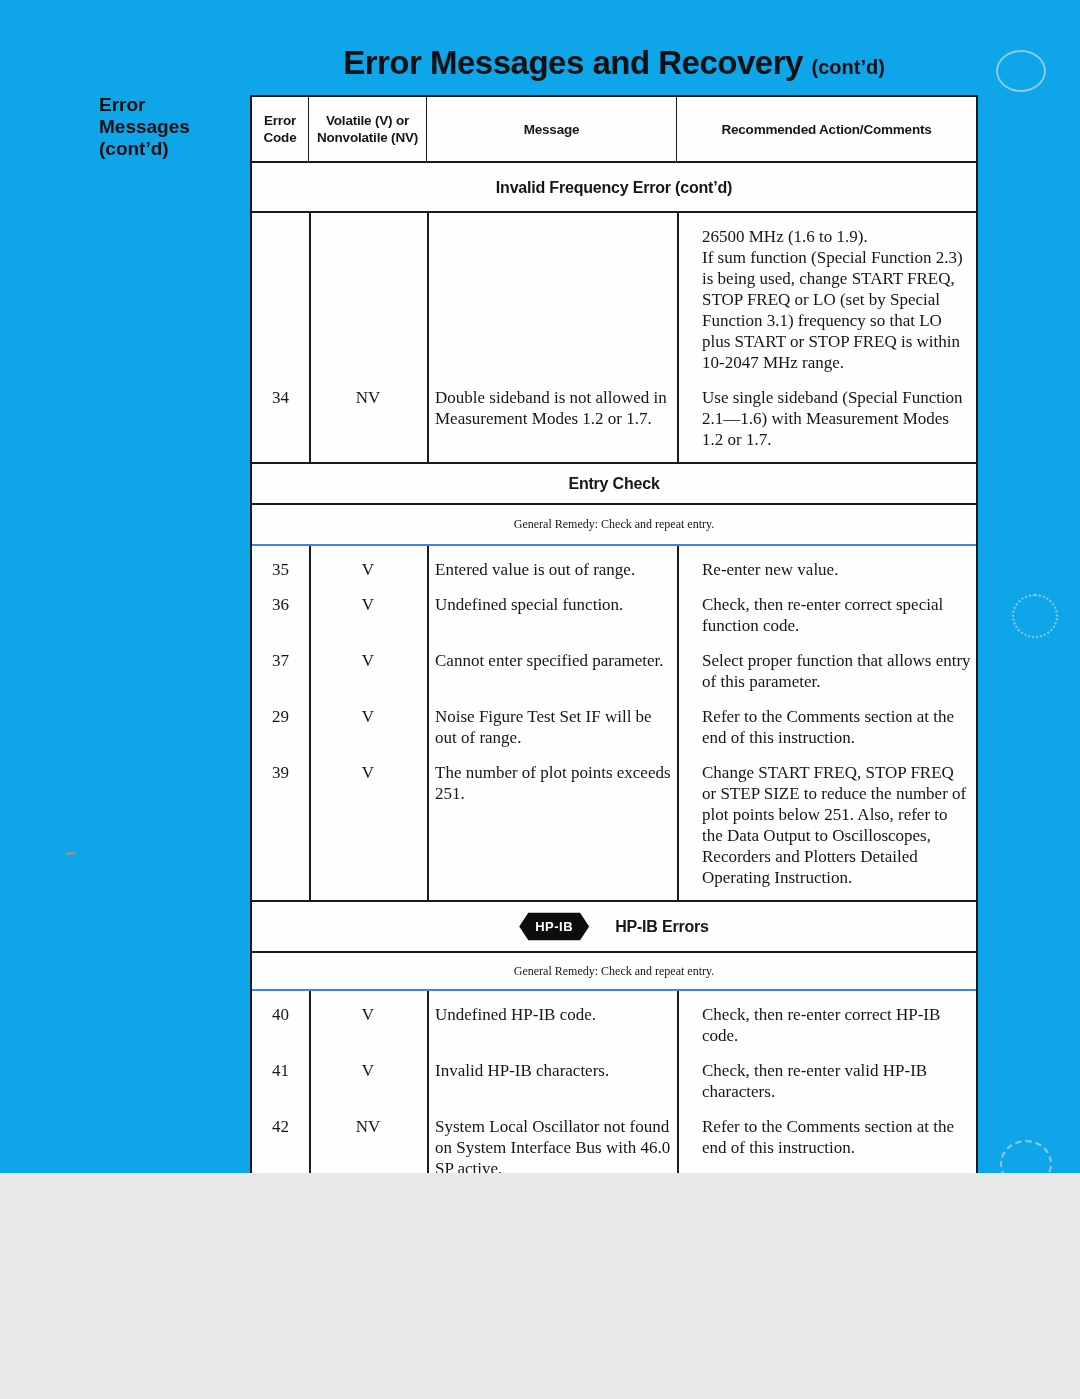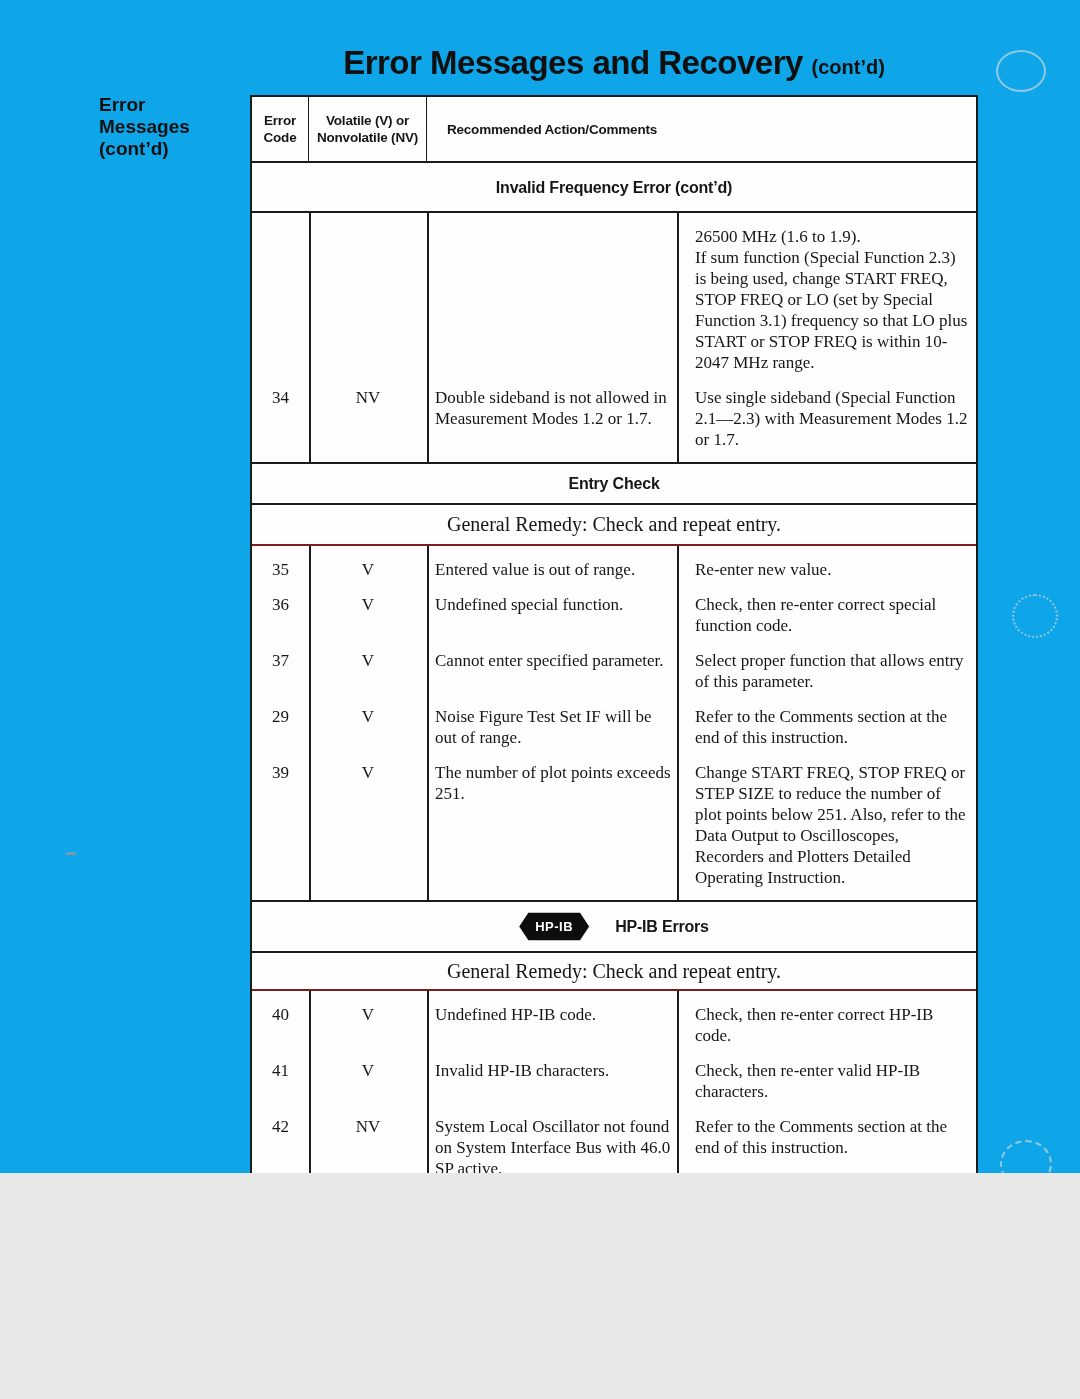--- a/index.html
+++ b/index.html
@@ -51,22 +51,22 @@
     display: flex; align-items: center; justify-content: center;
     border-bottom: 2px solid #1b1b1b;
     font-family: "Liberation Sans", "DejaVu Sans", sans-serif;
     font-weight: bold; font-size: 16px; letter-spacing: -0.2px;
   }
   .banner.h50 { height: 50px; }
   .banner.h41 { height: 41px; }
   .banner.h51 { height: 51px; gap: 26px; }
   .remedy {
     display: flex; align-items: center; justify-content: center;
-    border-bottom: 2px solid #7f1d1d;
-    font-size: 20px;
+    border-bottom: 2px solid #3b82f6;
+    font-size: 12px;
   }
   .remedy.h41 { height: 41px; }
   .remedy.h38 { height: 38px; }
   .badge {
     background: #0d0d0d; color: #ffffff;
     font-size: 13px; letter-spacing: 0.5px;
     padding: 4px 16px;
     clip-path: polygon(0% 50%, 13% 3%, 87% 3%, 100% 50%, 87% 97%, 13% 97%);
   }
   .block { position: relative; padding: 13px 0 12px 0; }
@@ -74,21 +74,21 @@
   .vline {
     position: absolute; top: 0; bottom: 0; width: 1.5px;
     background: #1b1b1b;
   }
   .v1 { left: 57px; } .v2 { left: 175px; } .v3 { left: 425px; }
   .row { display: grid; grid-template-columns: 57px 118px 250px 1fr; }
   .row + .row { margin-top: 14px; }
   .cell { white-space: pre-line; }
   .cell.code, .cell.vnv { text-align: center; padding: 0 4px; }
   .cell.msg { padding-left: 8px; padding-right: 4px; }
-  .cell.act { padding-left: 18px; padding-right: 5px; }
+  .cell.act { padding-left: 25px; padding-right: 5px; }
   
   .page-number { position: absolute; left: 84px; top: 1228px; font-size: 17px; }
   .footer-divider {
     position: absolute; left: 0; top: 1331px; width: 1080px;
     border-top: 2px dotted #b9bcbf;
   }
   .footer-left  { position: absolute; left: 100px; top: 1344px; font-size: 17px; }
   .footer-right { position: absolute; right: 94px; top: 1349px; font-size: 17px; }
   
   .artifact {
@@ -119,41 +119,42 @@
 Messages
 (cont’d)</div>
 
   <div class="etable">
 
     <div class="thead">
       <div class="th sep">Error
 Code</div>
       <div class="th sep">Volatile (V) or
 Nonvolatile (NV)</div>
+      <div class="th sep">Message</div>
       <div class="th">Recommended Action/Comments</div>
     </div>
 
     <div class="banner h50">Invalid Frequency Error (cont’d)</div>
 
     <div class="block bordered">
       <div class="vline v1"></div>
       <div class="vline v2"></div>
       <div class="vline v3"></div>
       <div class="row">
         <div class="cell code"></div>
         <div class="cell vnv"></div>
         <div class="cell msg"></div>
         <div class="cell act">26500 MHz (1.6 to 1.9).
 If sum function (Special Function 2.3) is being used, change START FREQ, STOP FREQ or LO (set by Special Function 3.1) frequency so that LO plus START or STOP FREQ is within 10-2047 MHz range.</div>
       </div>
       <div class="row">
         <div class="cell code">34</div>
         <div class="cell vnv">NV</div>
         <div class="cell msg">Double sideband is not allowed in Measurement Modes 1.2 or 1.7.</div>
-        <div class="cell act">Use single sideband (Special Function 2.1—2.3) with Measurement Modes 1.2 or 1.7.</div>
+        <div class="cell act">Use single sideband (Special Function 2.1—1.6) with Measurement Modes 1.2 or 1.7.</div>
       </div>
     </div>
 
     <div class="banner h41">Entry Check</div>
     <div class="remedy h41">General Remedy: Check and repeat entry.</div>
 
     <div class="block bordered">
       <div class="vline v1"></div>
       <div class="vline v2"></div>
       <div class="vline v3"></div>

